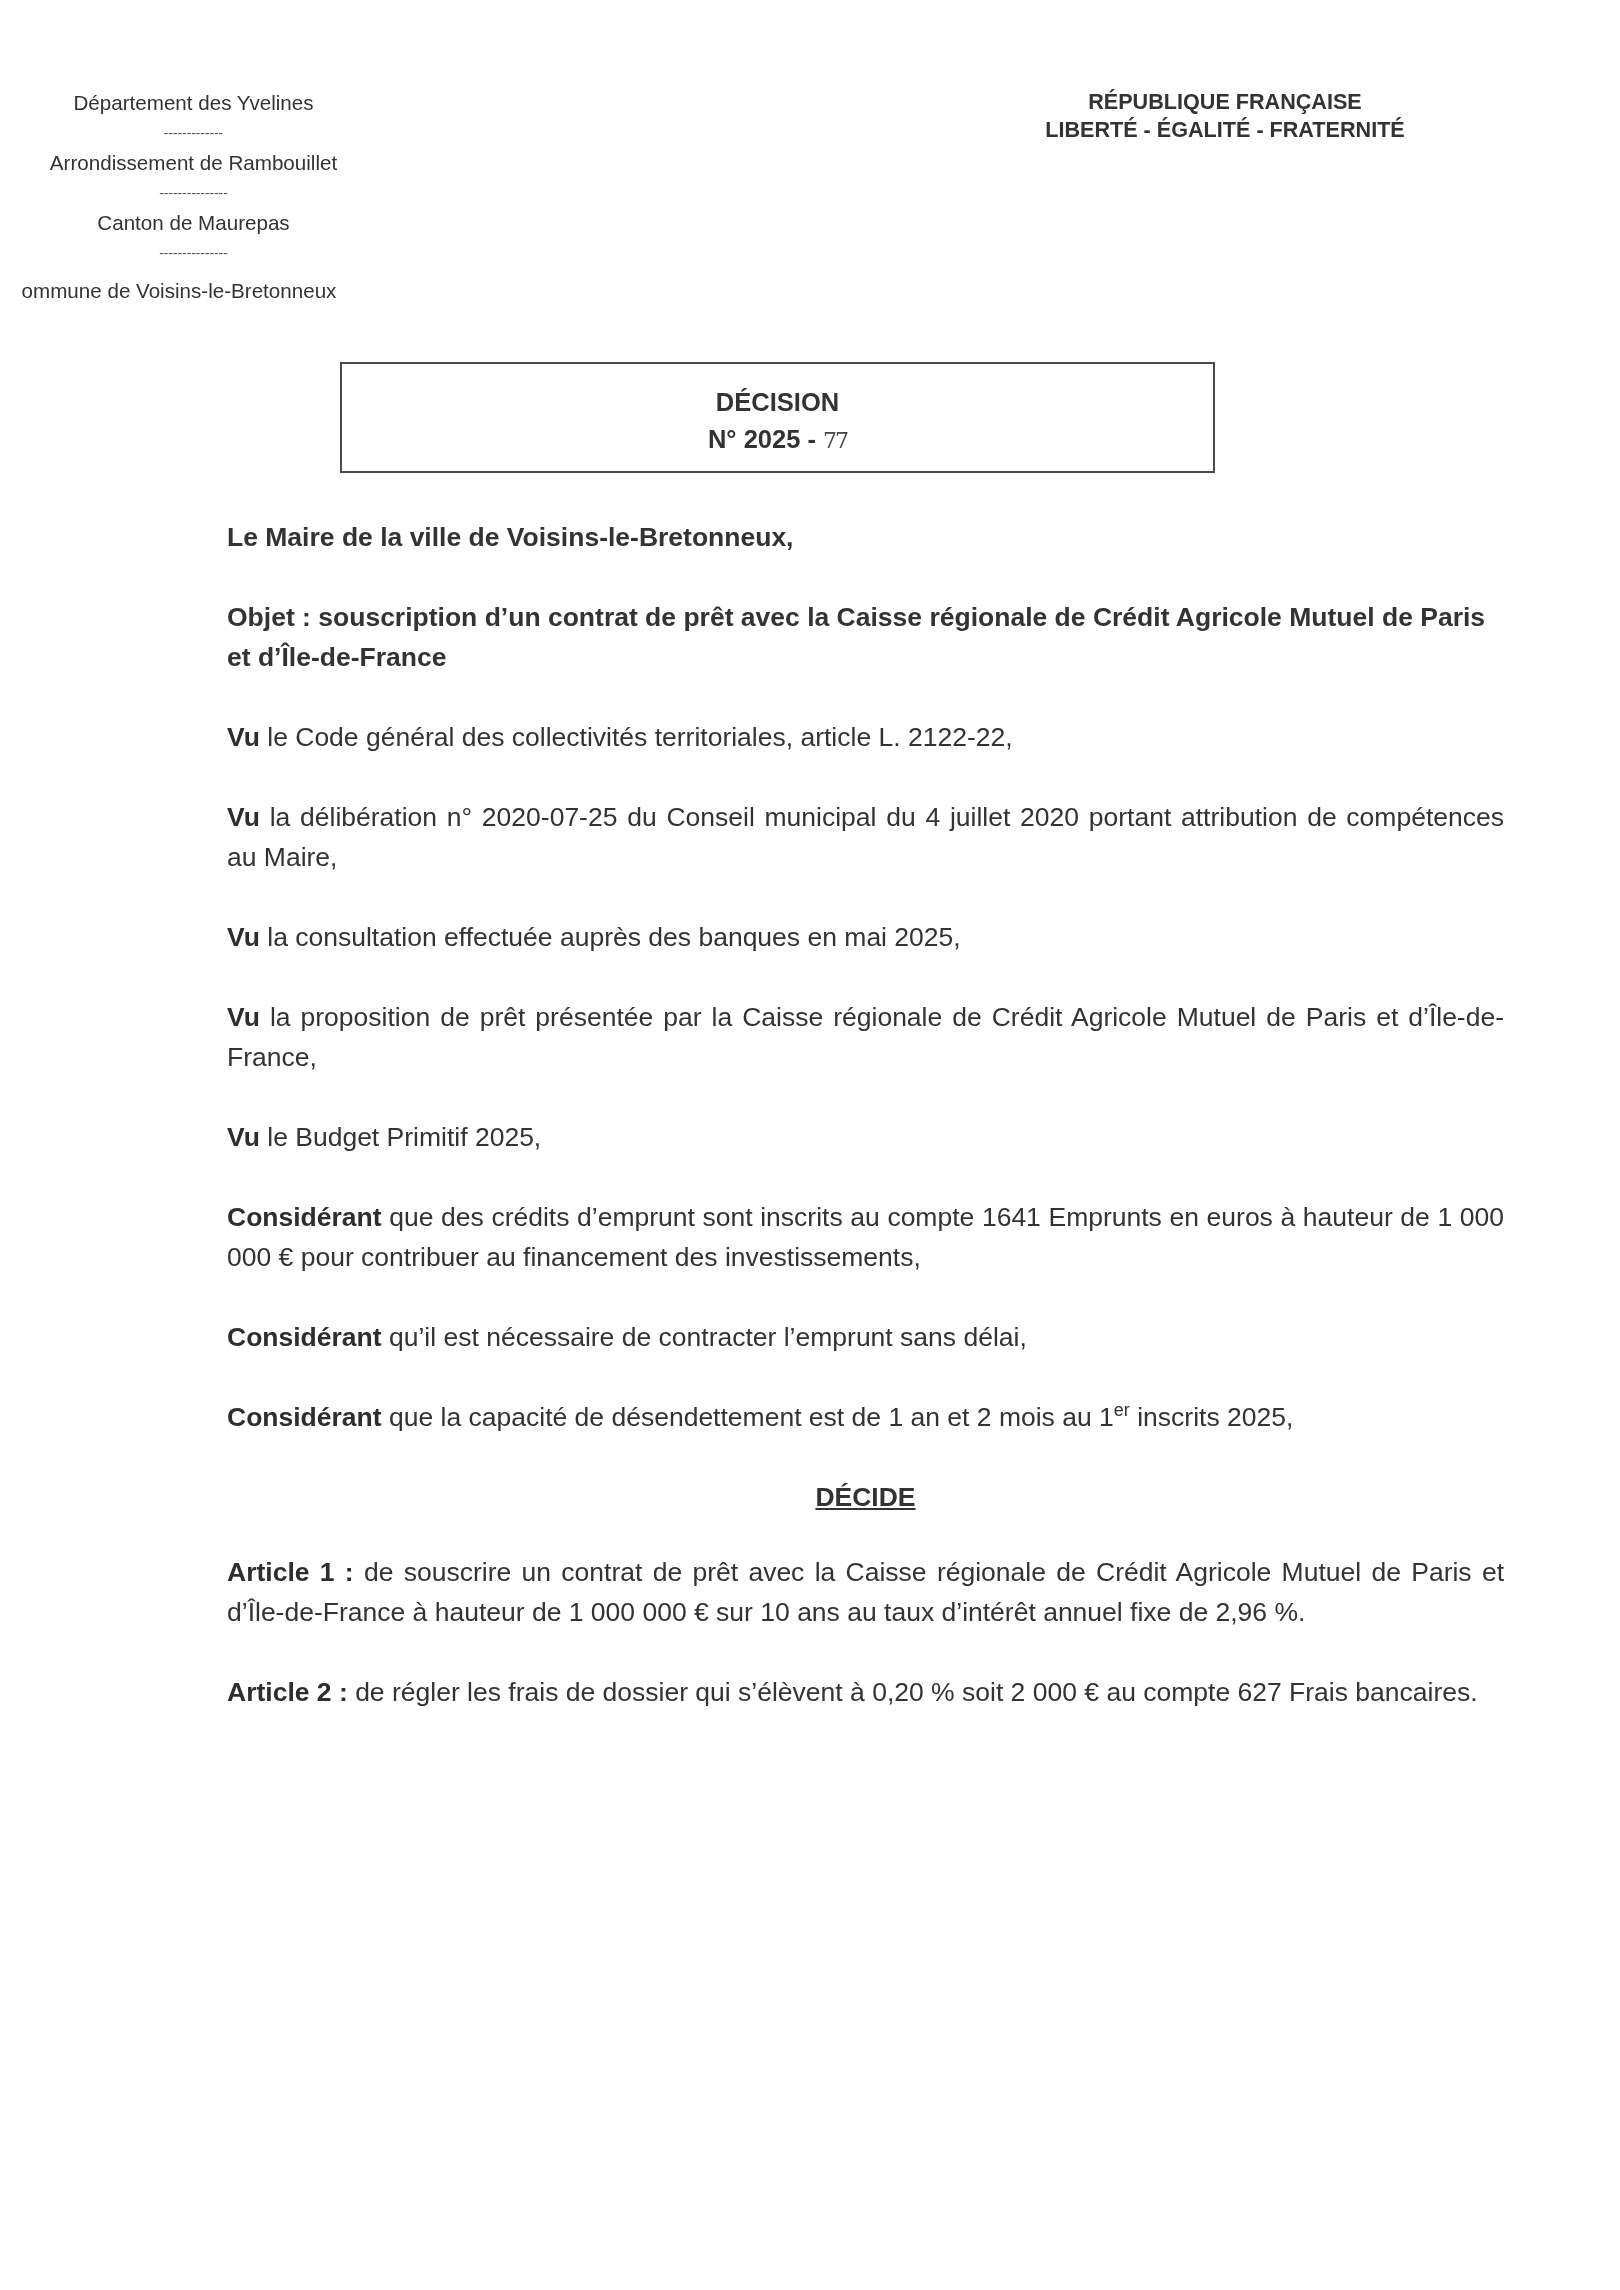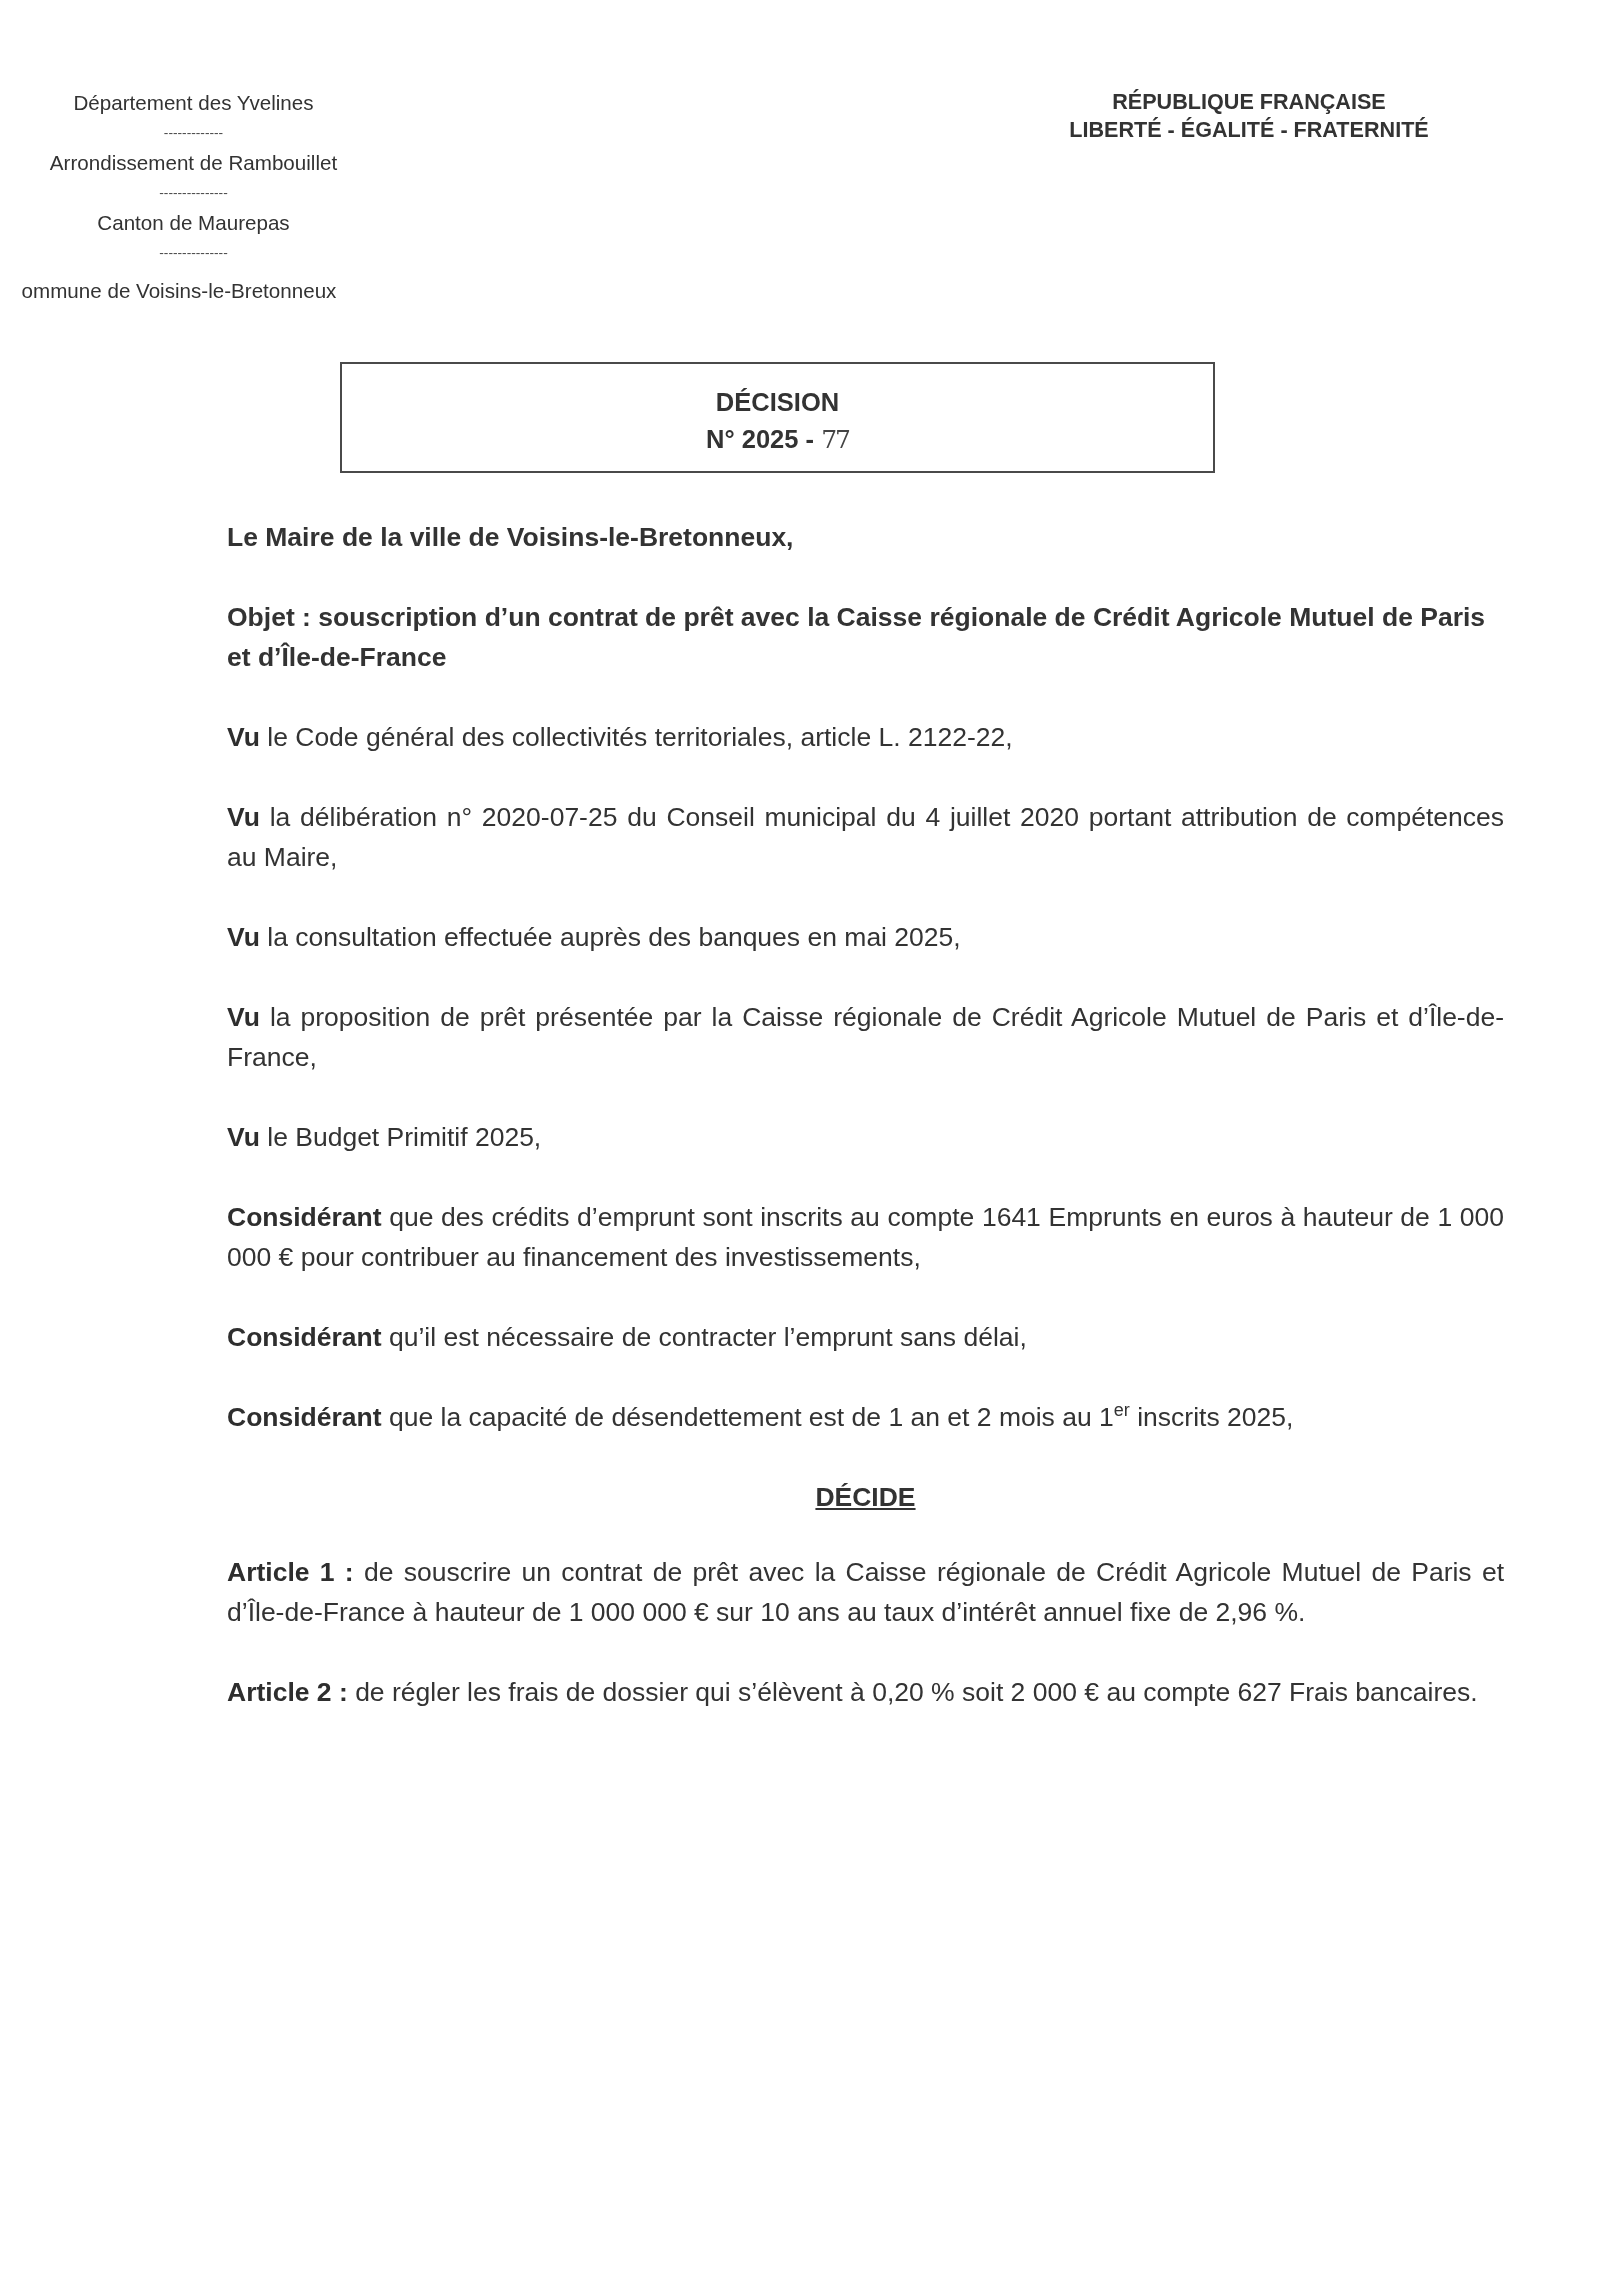--- a/index.html
+++ b/index.html
@@ -8,31 +8,31 @@
       font-family: "Liberation Sans", "DejaVu Sans", sans-serif;
       color: #2b2b2b;
     }
     .left-header {
       position: absolute; left: 0; top: 88px; width: 387px;
       text-align: center; font-size: 20.6px; line-height: 30px; color: #333;
     }
     .left-header .sep { font-size: 13.7px; line-height: 30px; letter-spacing: 0px; color: #444; }
     .left-header .commune { margin-top: 7.8px; text-align: left; padding-left: 21.6px; }
     .right-header {
-      position: absolute; left: 1004px; top: 88px; width: 490px;
+      position: absolute; left: 980px; top: 88px; width: 490px;
       text-align: center; font-size: 21.6px; font-weight: bold; line-height: 28px; color: #333;
     }
     .decision-box {
       position: absolute; left: 340px; top: 362px; width: 875px; height: 111px;
       border: 2.9px solid #4a4a4a; box-sizing: border-box; text-align: center;
       font-weight: bold; font-size: 25.5px; line-height: 37px; color: #333;
       padding-top: 19.6px;
     }
     .decision-number .handwritten {
-      font-family: "DejaVu Serif", serif; font-weight: normal; font-size: 25px;
+      font-family: "DejaVu Serif", serif; font-weight: normal; font-size: 22px;
       letter-spacing: -2px; color: #444;
     }
     .body-text {
       position: absolute; left: 227px; top: 517px; width: 1277px;
       font-size: 26.5px; line-height: 40px; color: #333;
       text-align: justify;
     }
     .body-text p { margin: 0 0 40px 0; }
     .body-text b { color: #2e2e2e; }
     .body-text .decide {

